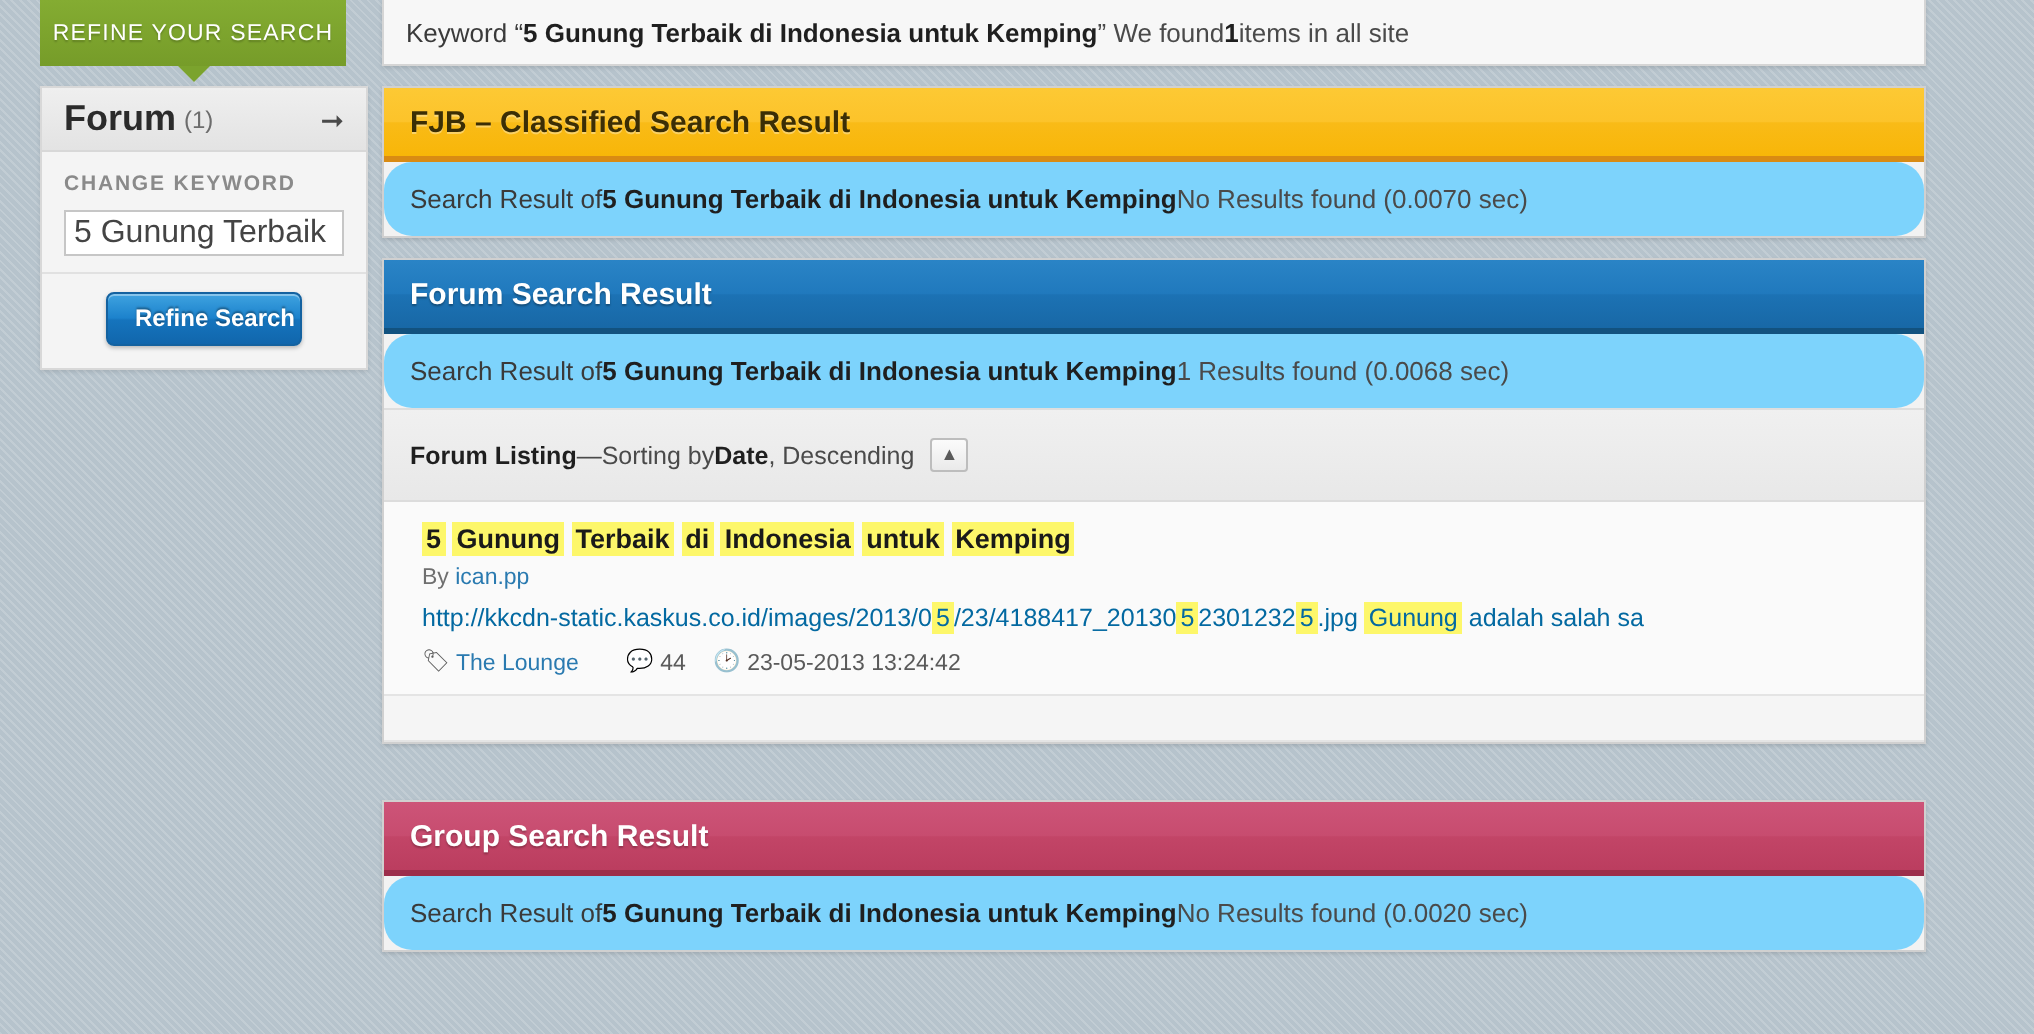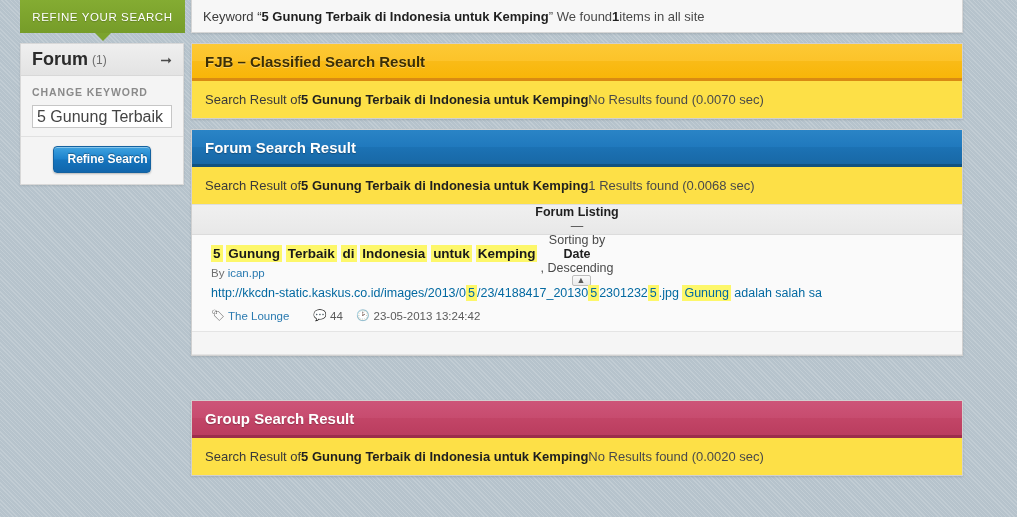--- a/index.html
+++ b/index.html
@@ -44,21 +44,21 @@
     box-shadow: 0 1px 2px rgba(0,0,0,0.12);
   }
   .keyword-bar .kw-strong { font-weight: bold; color: #1f1f1f; }
   .keyword-bar .kw-light { color: #4a4a4a; }
 
   
   .refine-tab {
     position: absolute;
     left: 20px;
     top: 0px;
-    width: 165px;
+    width: 153px;
     height: 33px;
     background: #7ba32d;
     background: linear-gradient(to bottom, #84ac32 0%, #769c29 100%);
     color: #ffffff;
     font-size: 11.5px;
     letter-spacing: 0.6px;
     display: flex;
     align-items: center;
     justify-content: center;
     box-sizing: border-box;
@@ -194,37 +194,37 @@
     text-shadow: 0 1px 1px rgba(0,0,0,0.25);
   }
   .panel-row {
     min-height: 37px;
     display: flex;
     align-items: center;
     padding: 0 13px;
     box-sizing: border-box;
     font-size: 13px;
     color: #4a4a4a;
-    background: #fde047;
+    background: #7dd3fc;
+    border-radius: 14px;
   }
   .panel-row .rr-strong { font-weight: bold; color: #1f1f1f; }
   .panel-row .rr-pre { color: #3a3a3a; }
 
   .listing-bar {
-    height: 31px;
+    height: 47px;
     display: flex;
     align-items: center;
     padding: 0 13px;
     box-sizing: border-box;
     background: linear-gradient(to bottom, #f0f0f0, #e8e8e8);
     border-top: 1px solid #dedede;
     border-bottom: 1px solid #dcdcdc;
     font-size: 12.5px;
     color: #4a4a4a;
-    flex-direction: column;
   }
   .listing-bar b { color: #1f1f1f; }
   .collapse-btn {
     display: inline-flex;
     align-items: center;
     justify-content: center;
     width: 17px;
     height: 15px;
     margin-left: 8px;
     border: 1px solid #bdbdbd;

